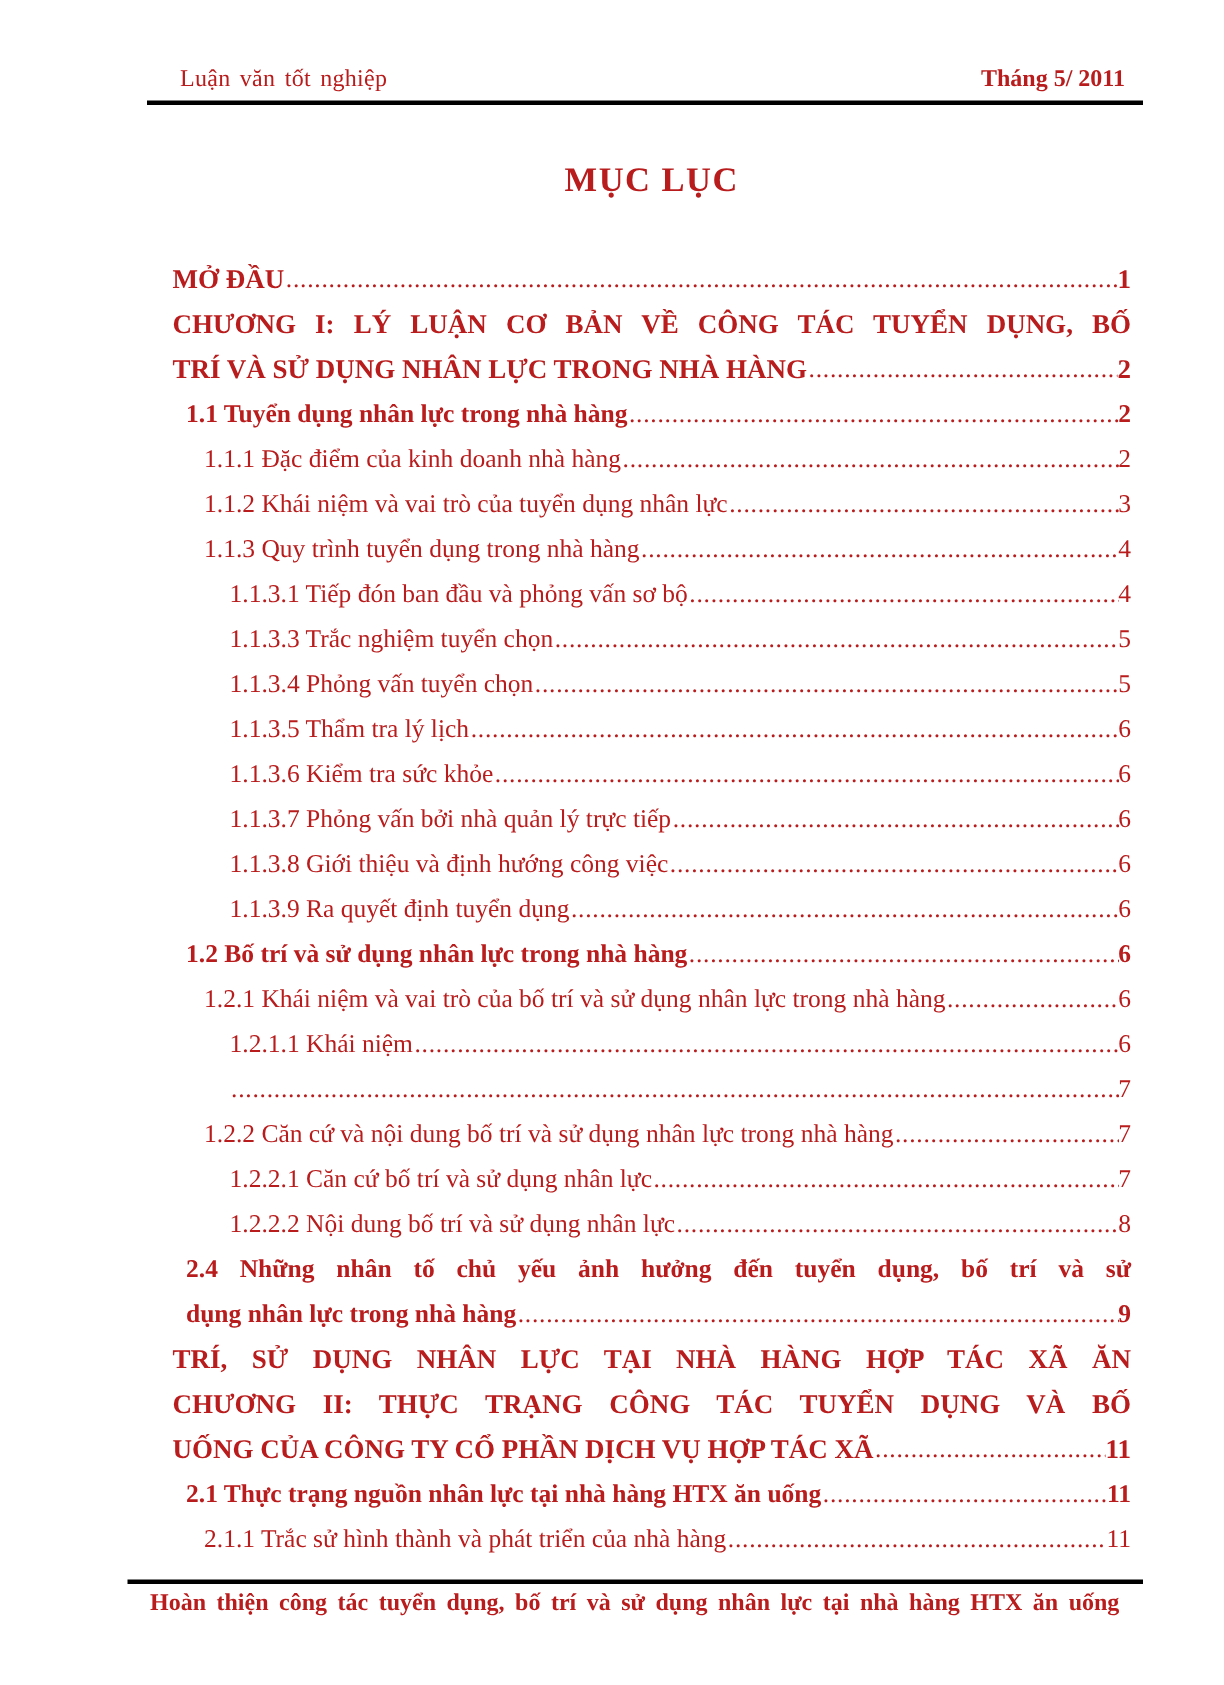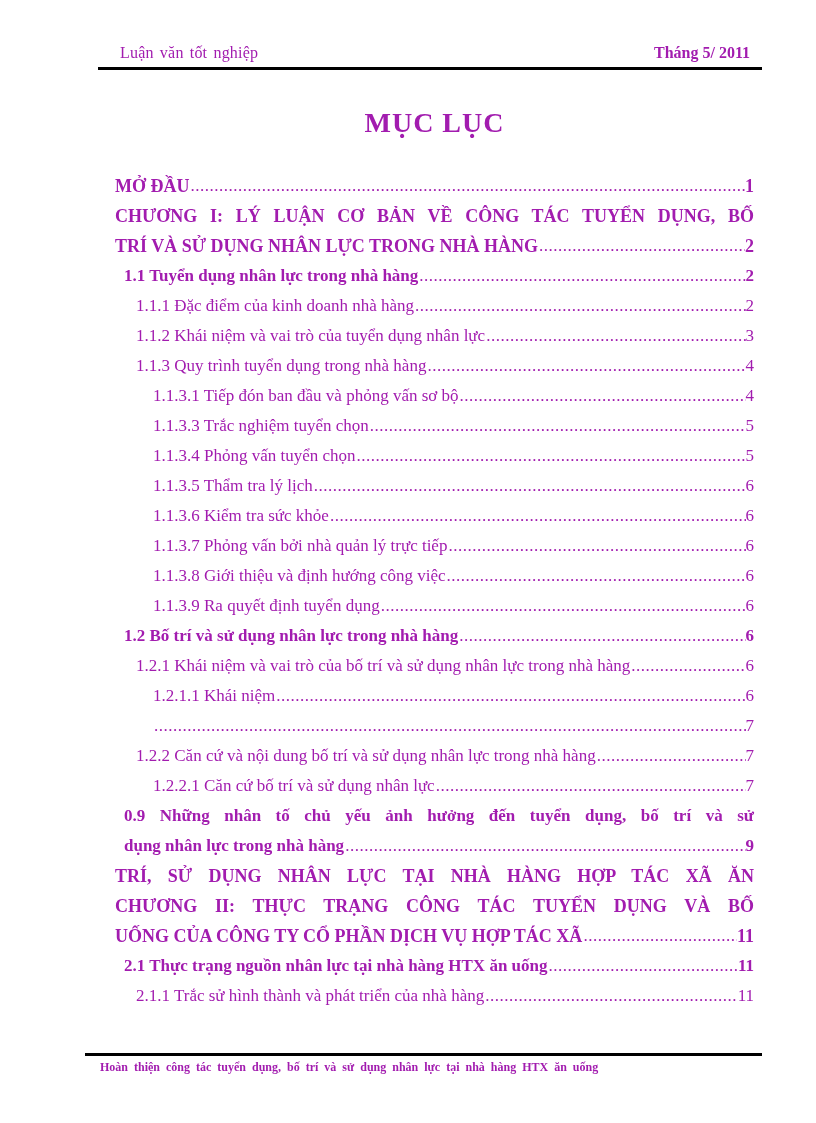--- a/index.html
+++ b/index.html
@@ -1,21 +1,21 @@
 <!DOCTYPE html>
 <html><head>
 <meta charset="utf-8">
 <style>
   html, body { margin: 0; padding: 0; background: #ffffff; }
   .page {
     position: relative;
     width: 816px;
     height: 1123px;
     background: #ffffff;
-    color: #a21caf;
+    color: #b91c1c;
     font-family: "Liberation Serif", "DejaVu Serif", serif;
     overflow: hidden;
   }
   
   .header {
     position: absolute;
     left: 98px;
     right: 54px;
     top: 44px;
     display: flex;
@@ -28,21 +28,21 @@
   .header .left { font-weight: normal; letter-spacing: 0.2px; word-spacing: 2px; }
   .header .right { font-weight: bold; }
   
   .title {
     position: absolute;
     top: 107px;
     left: 115px;
     right: 62px;
     margin: 0;
     text-align: center;
-    font-size: 28px;
+    font-size: 23px;
     font-weight: bold;
     letter-spacing: 1px;
   }
   
   .toc {
     position: absolute;
     top: 171px;
     left: 115px;
     right: 62px;
     font-size: 17px;
@@ -79,21 +79,21 @@
   }
   .pagenum { flex: 0 0 auto; }
   
   .footer {
     position: absolute;
     left: 85px;
     right: 54px;
     top: 1053px;
     border-top: 3px solid #000;
     padding: 4px 0 0 15px;
-    font-size: 12px;
+    font-size: 16px;
     font-weight: bold;
     word-spacing: 3px;
   }
 </style>
 </head>
 <body>
 
 <div class="page">
 
   <div class="header">
@@ -197,21 +197,26 @@
       <div class="toc-row lvl2">
         <span class="toc-text">1.2.2  Căn cứ và nội dung bố trí và sử dụng nhân lực trong nhà hàng</span>
         <span class="dots"></span>
         <span class="pagenum">7</span>
       </div>
       <div class="toc-row lvl3">
         <span class="toc-text">1.2.2.1 Căn cứ bố trí và sử dụng nhân lực</span>
         <span class="dots"></span>
         <span class="pagenum">7</span>
       </div>
-      <div class="toc-row lvl1 bold fill"><span class="toc-text">0.9 Những nhân tố chủ yếu ảnh hưởng đến  tuyển dụng, bố trí và sử</span></div>
+      <div class="toc-row lvl3">
+        <span class="toc-text">1.2.2.2 Nội dung bố trí và sử dụng nhân lực</span>
+        <span class="dots"></span>
+        <span class="pagenum">8</span>
+      </div>
+      <div class="toc-row lvl1 bold fill"><span class="toc-text">2.4 Những nhân tố chủ yếu ảnh hưởng đến  tuyển dụng, bố trí và sử</span></div>
       <div class="toc-row lvl1 bold">
         <span class="toc-text">dụng nhân lực trong nhà hàng</span>
         <span class="dots"></span>
         <span class="pagenum">9</span>
       </div>
       <div class="toc-row lvl0 bold chapter fill"><span class="toc-text">TRÍ, SỬ DỤNG NHÂN LỰC TẠI NHÀ HÀNG HỢP TÁC XÃ ĂN</span></div>
       <div class="toc-row lvl0 bold chapter fill"><span class="toc-text">CHƯƠNG II:  THỰC TRẠNG CÔNG TÁC TUYỂN DỤNG VÀ BỐ</span></div>
       <div class="toc-row lvl0 bold chapter">
         <span class="toc-text">UỐNG CỦA CÔNG TY CỔ PHẦN DỊCH VỤ HỢP TÁC XÃ</span>
         <span class="dots"></span>

